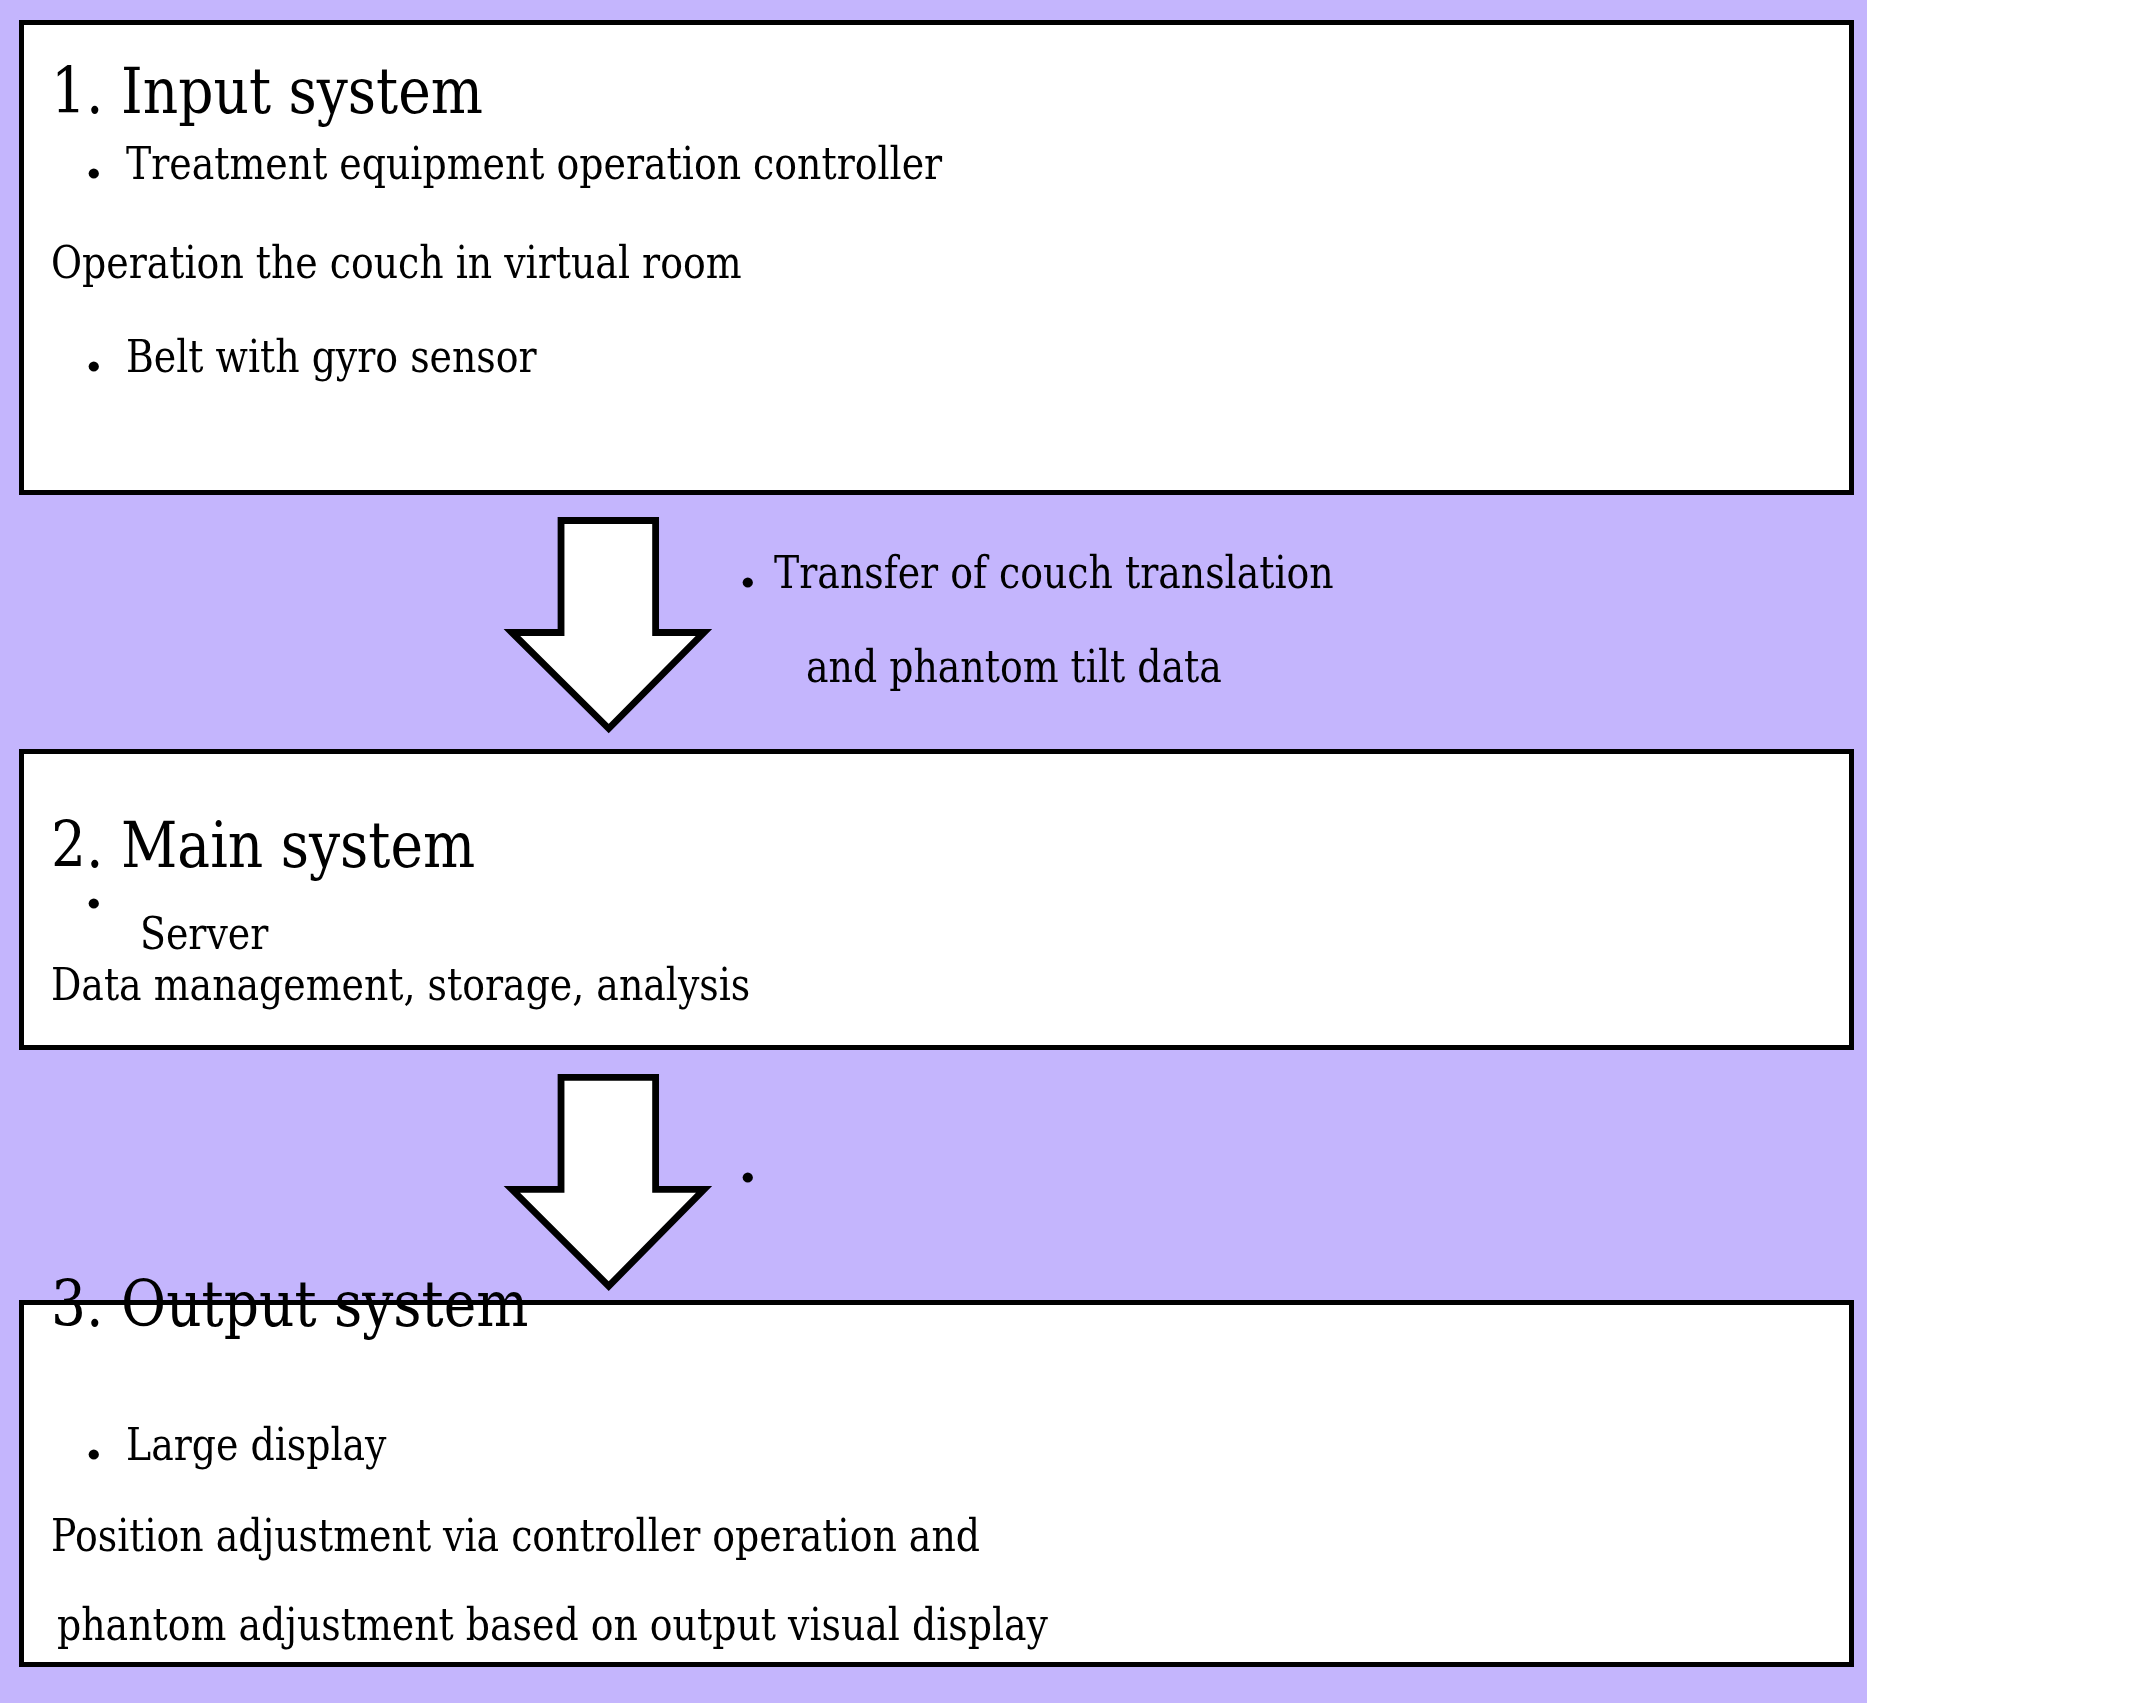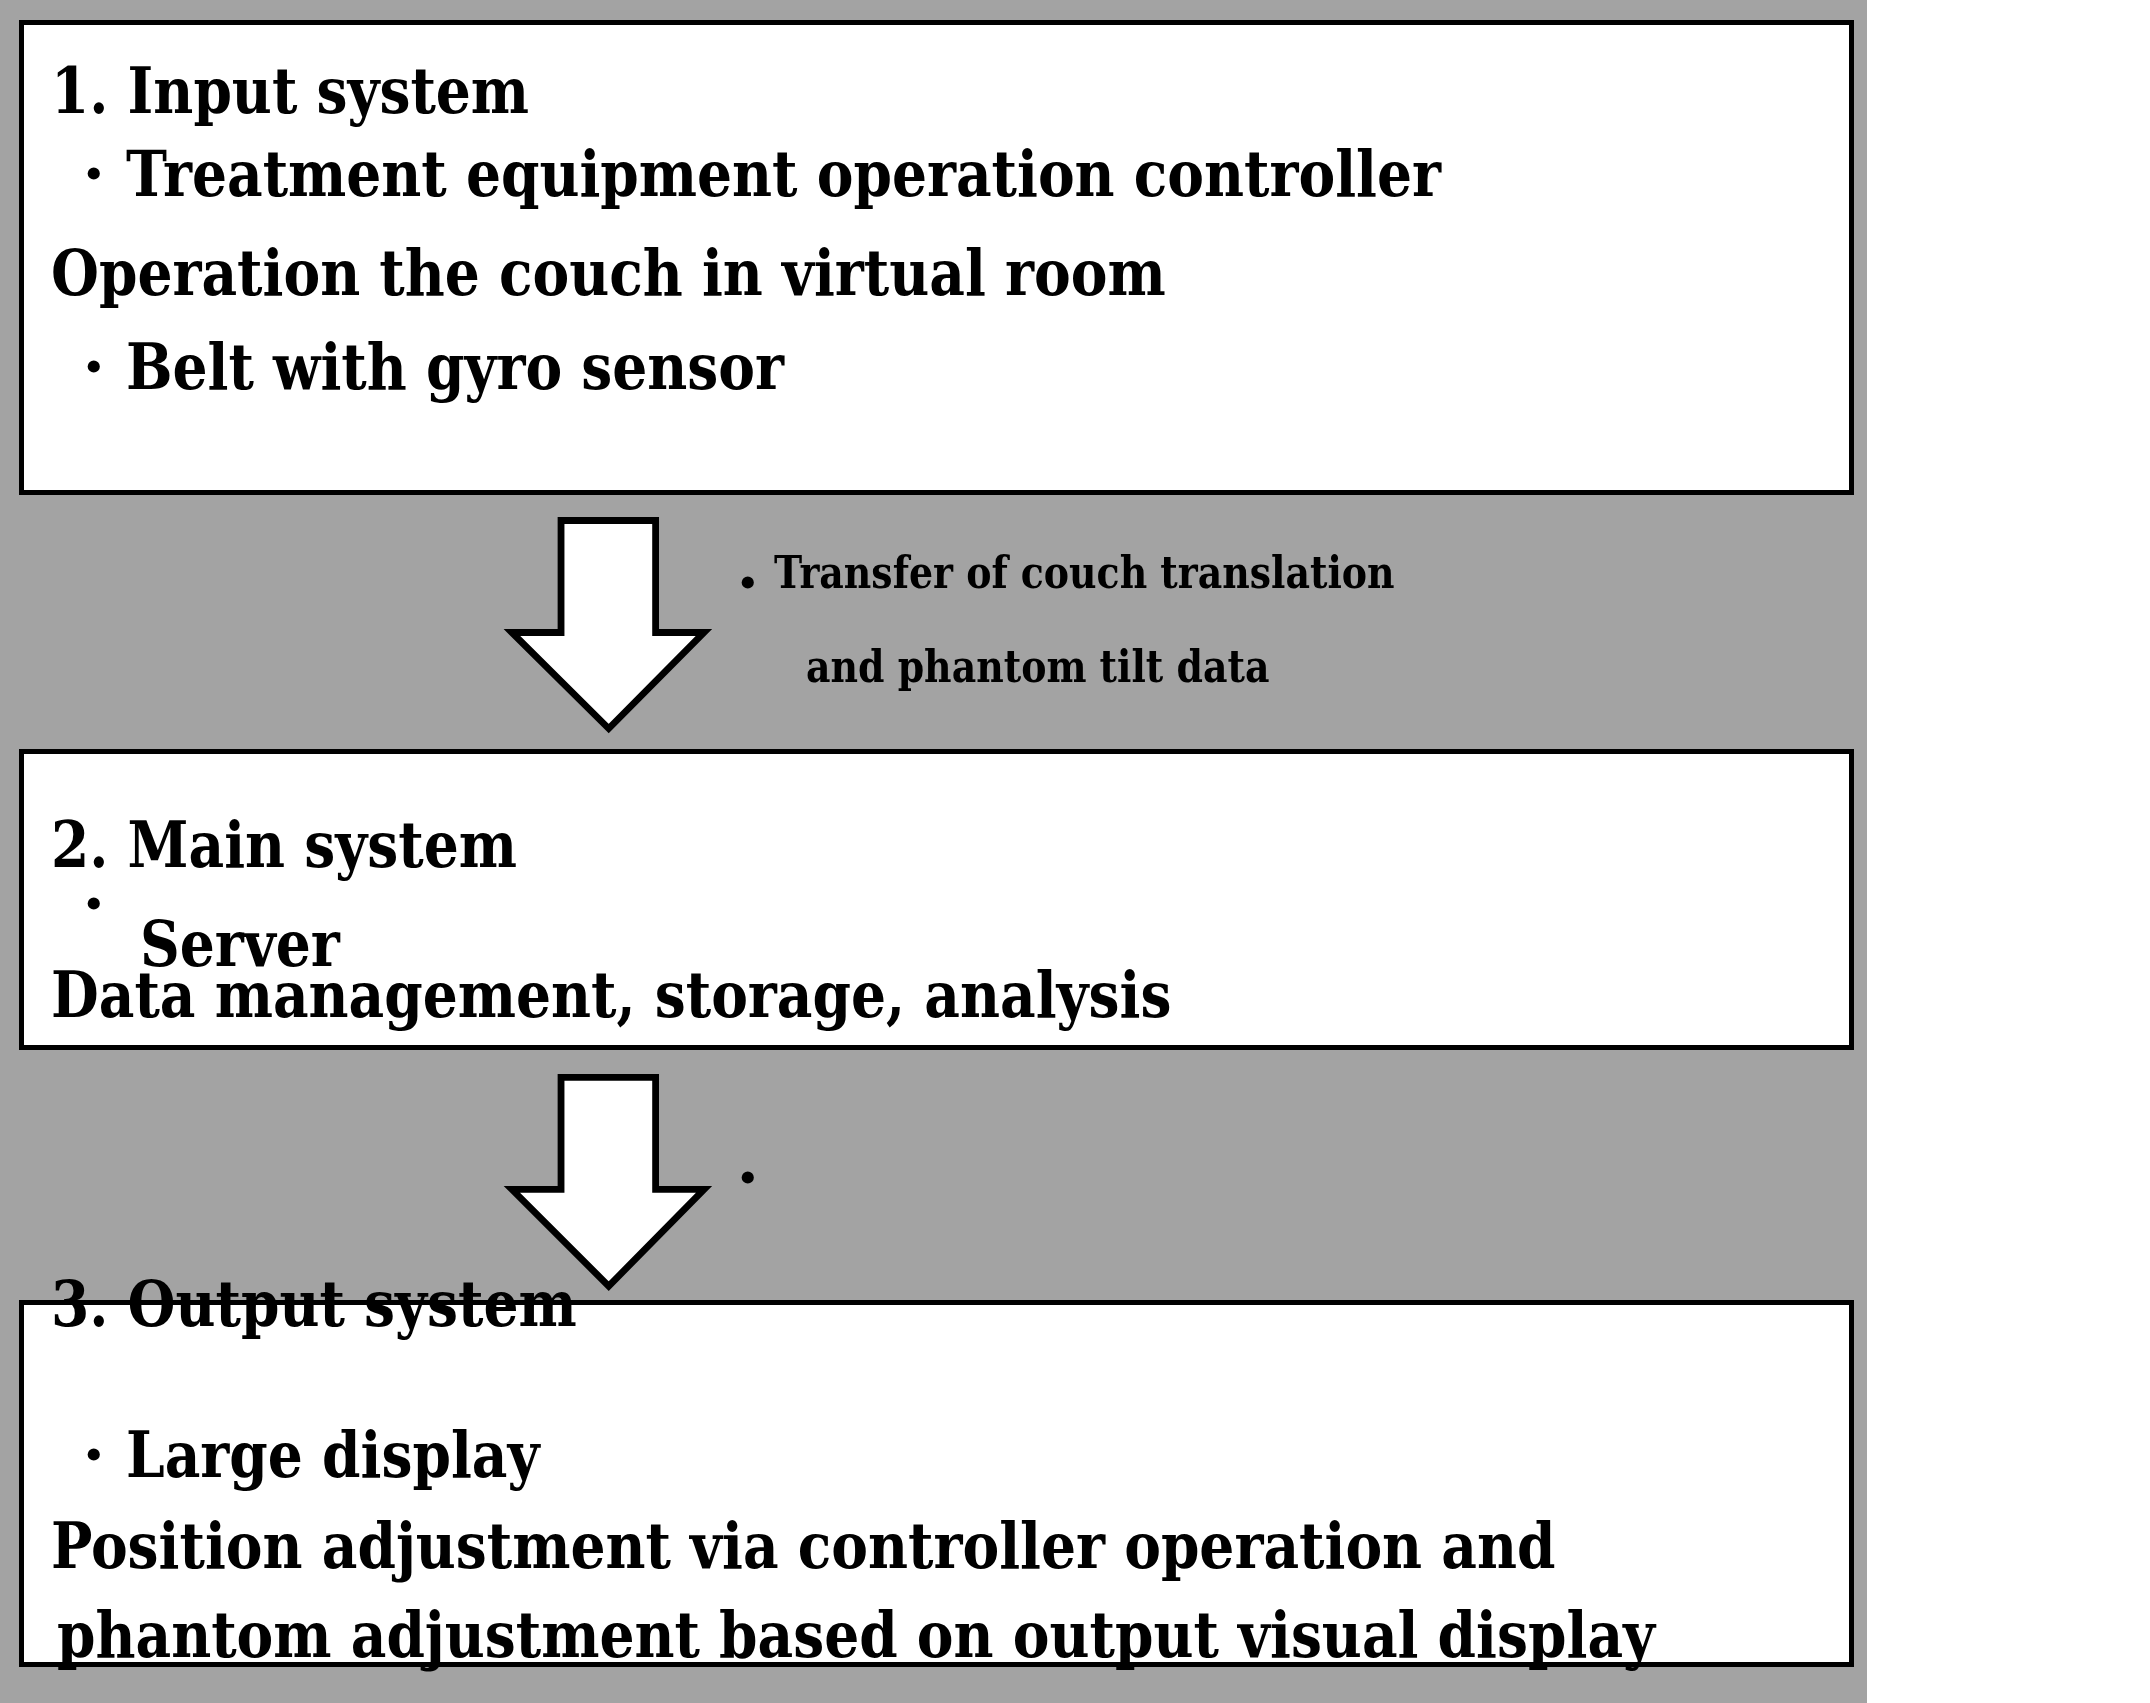--- a/index.html
+++ b/index.html
@@ -4,25 +4,24 @@
 <style>
   html, body {
     margin: 0;
     padding: 0;
     background: #ffffff;
   }
   #canvas {
     position: relative;
     width: 1867px;
     height: 1703px;
-    background: #a3a3a3;
+    background: #c4b5fd;
     overflow: hidden;
     font-family: "DejaVu Serif", "Liberation Serif", serif;
     color: #000000;
-    font-weight: bold;
   }
 
   .box {
     position: absolute;
     box-sizing: border-box;
     border: 5.3px solid #000000;
     background: #ffffff;
   }
 
   .txtline {
@@ -34,21 +33,21 @@
   }
 
   
   .cond {
     display: inline-block;
     transform: scaleX(0.86);
     transform-origin: left center;
   }
 
   .heading { font-size: 64px; }
-  .body    { font-size: 64px; }
+  .body    { font-size: 44px; }
   .sidelbl { font-size: 44px; }
 
   .bullet-dot {
     position: absolute;
     font-size: 64px;
     line-height: 1;
   }
 
   svg.overlay {
     position: absolute;

